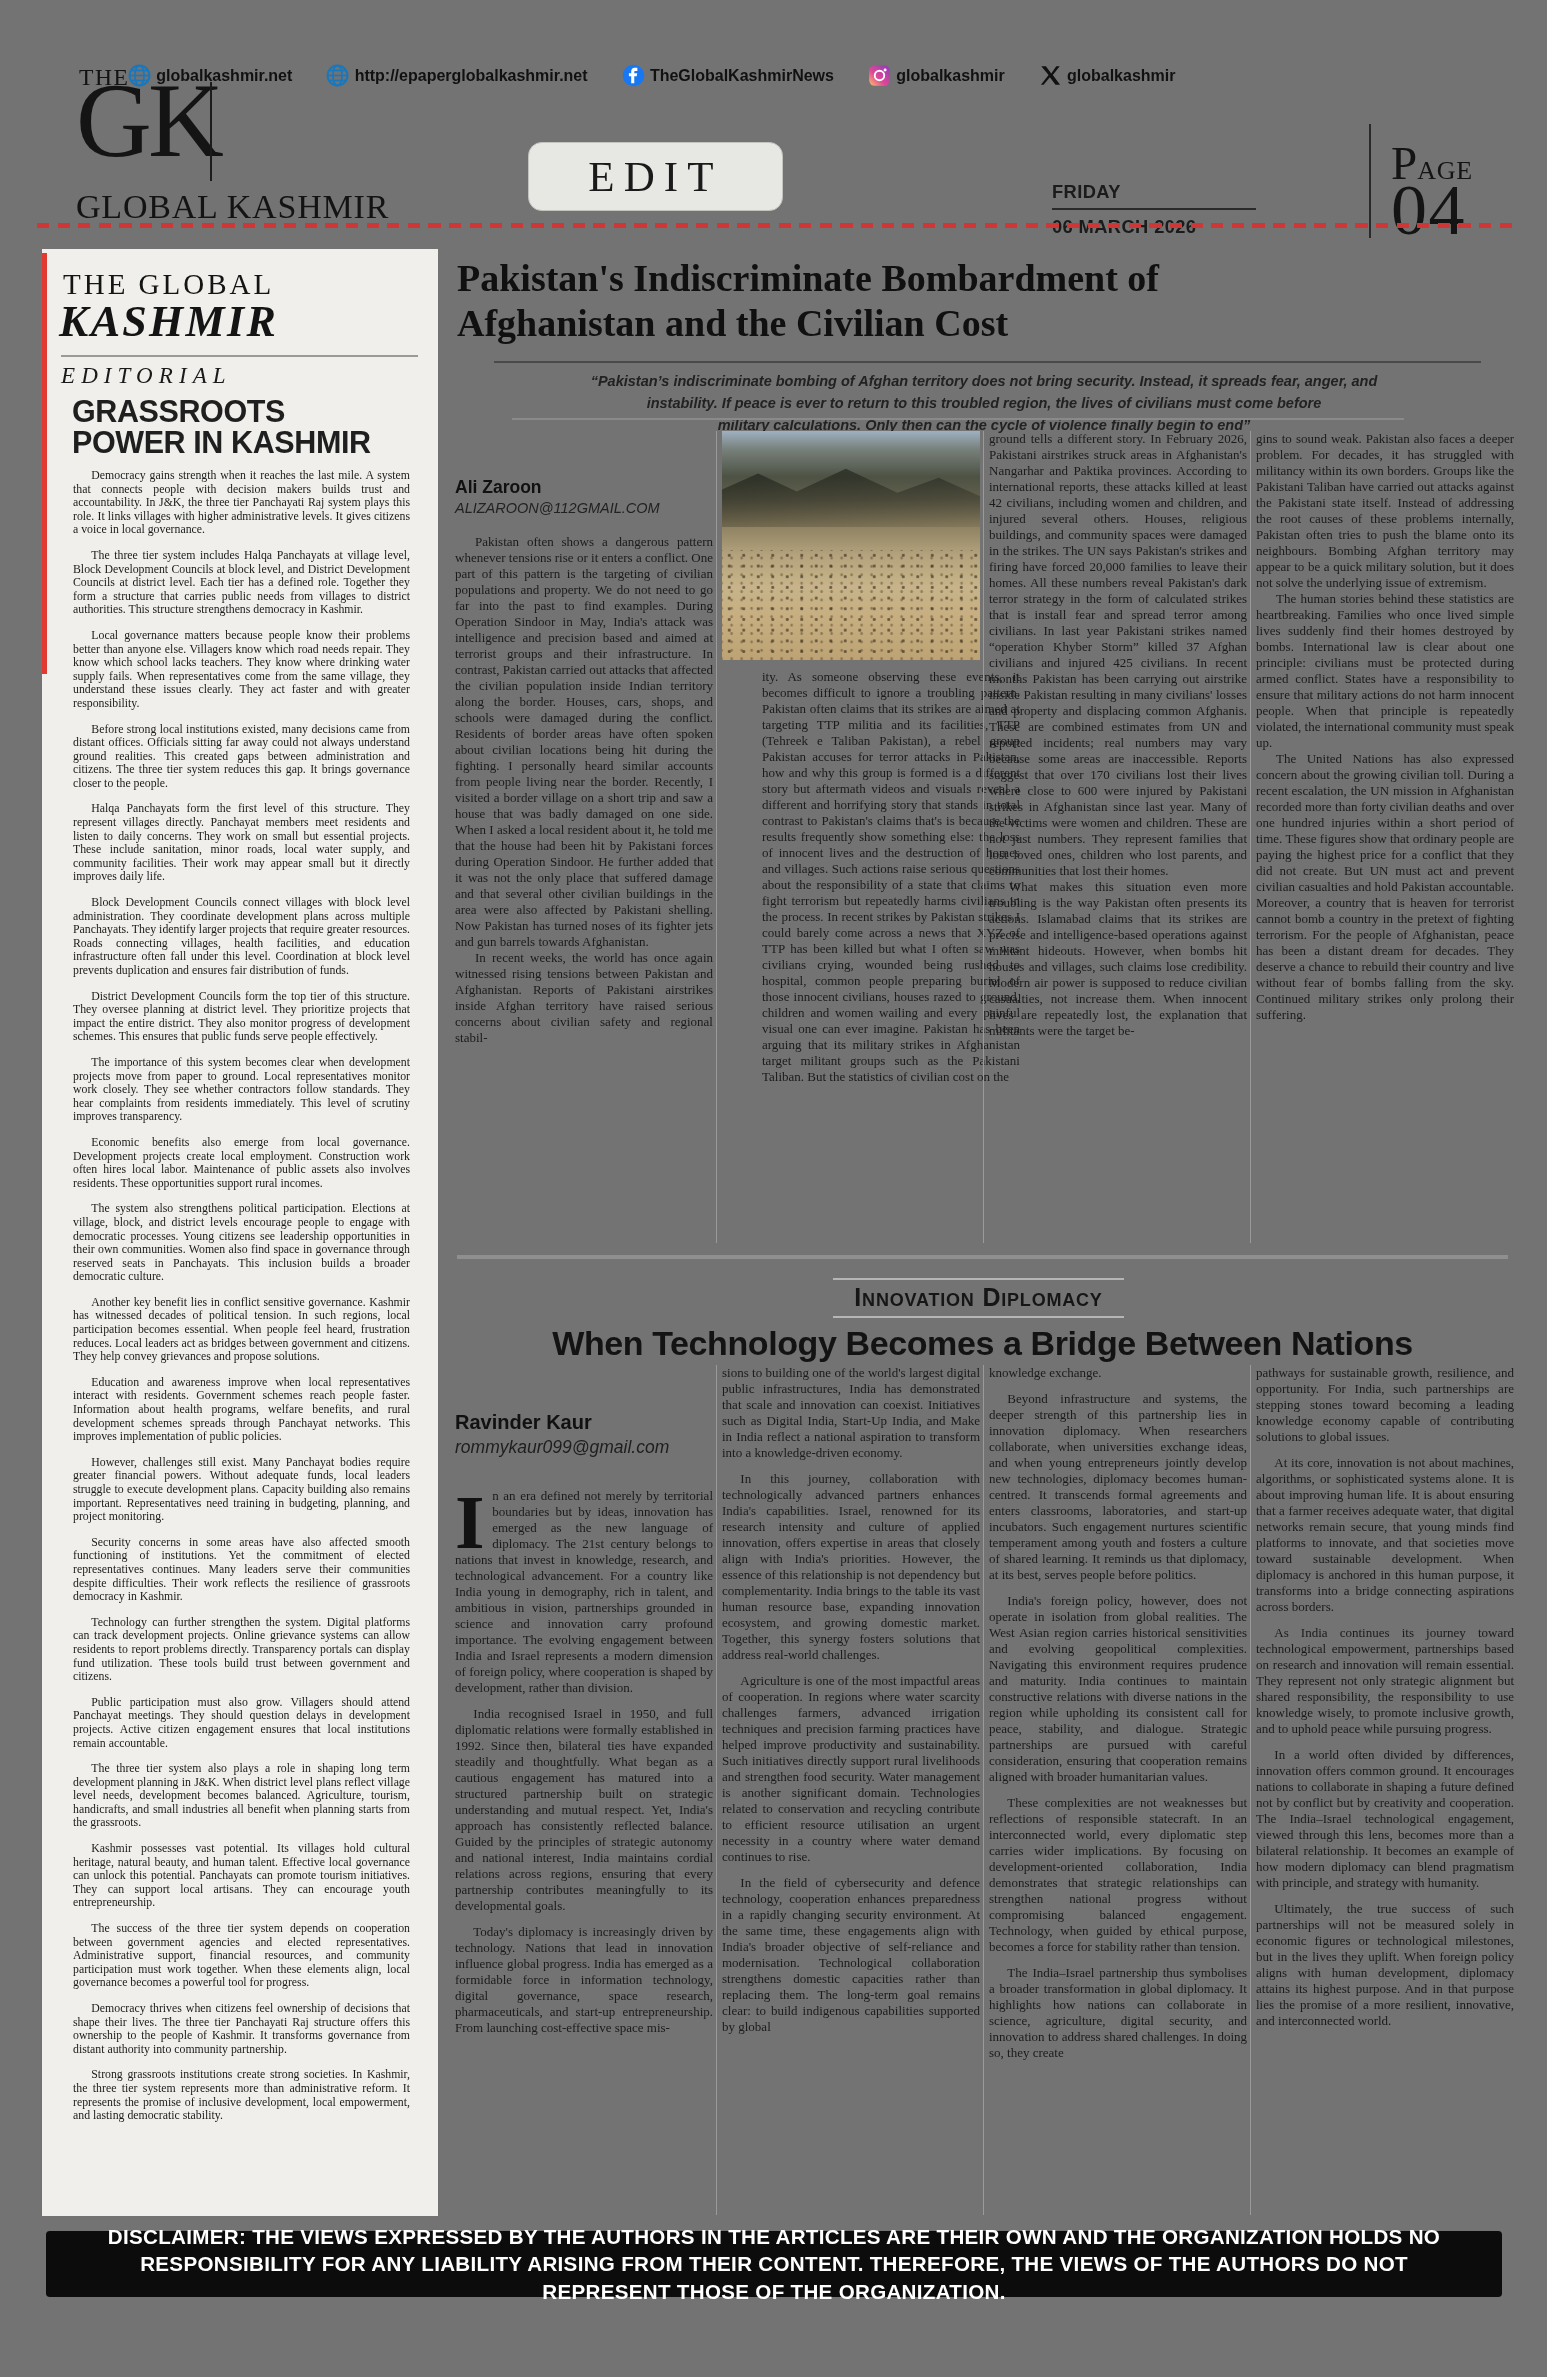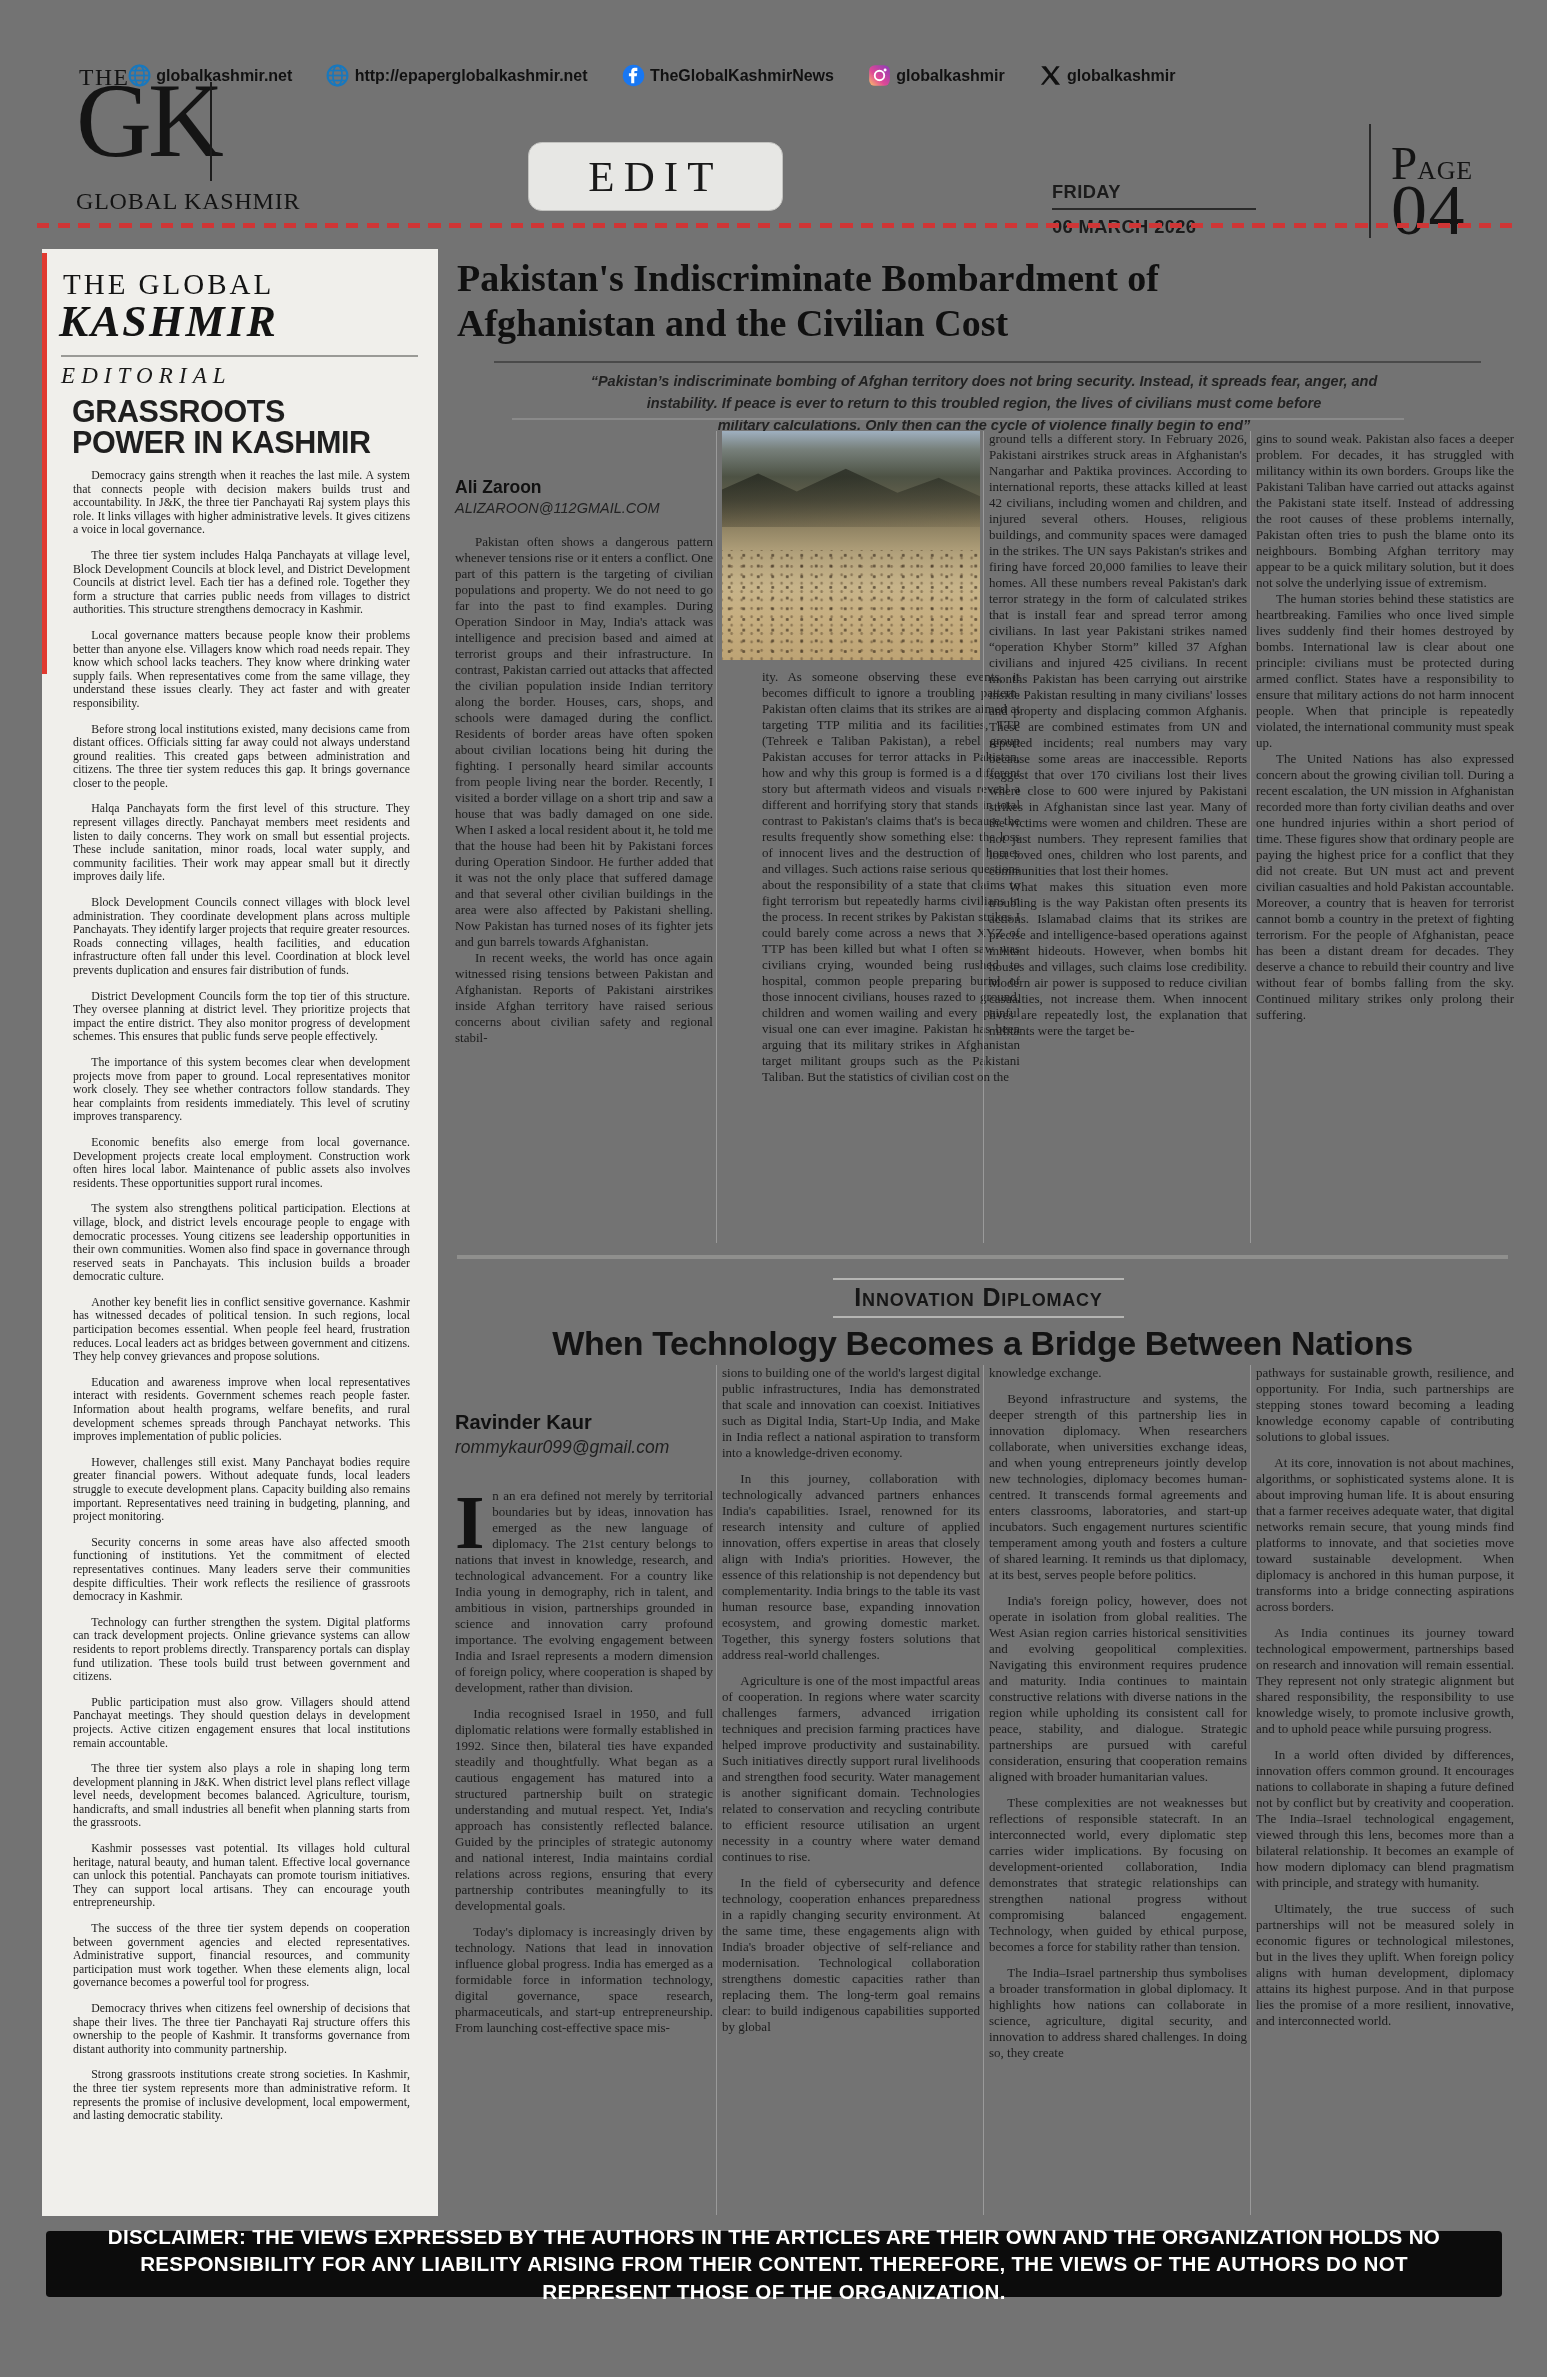--- a/index.html
+++ b/index.html
@@ -10,21 +10,21 @@
   .pre{white-space:pre-line;}
 
   
   .social-row{left:128px;top:64px;display:flex;gap:34px;}
   .social-item{display:flex;align-items:center;gap:5.3px;font-family:"Liberation Sans","DejaVu Sans",sans-serif;
                font-weight:bold;font-size:16px;color:#111;}
   .icon{width:23px;height:23px;display:inline-block;flex:none;}
   .logo-the{left:79px;top:64px;font-size:23.6px;letter-spacing:1.5px;color:#131313;}
   .logo-gk{left:76px;top:66px;font-size:105px;line-height:1.05;letter-spacing:-3.8px;color:#141414;font-weight:500;}
   .logo-rule{left:210px;top:82px;width:2.3px;height:99px;background:#1c1c1c;}
-  .logo-name{left:76px;top:188px;font-size:24px;letter-spacing:0.8px;color:#131313;}
+  .logo-name{left:76px;top:188px;font-size:34px;letter-spacing:0.8px;color:#131313;}
   .edit-box{left:528px;top:142px;width:253px;height:67px;background:#e7e7e4;border:0.8px solid #c2c2bf;
             border-radius:13.7px;display:flex;align-items:center;justify-content:center;
             font-size:43px;letter-spacing:9.1px;color:#1a1a1a;}
   .day-block{left:1052px;top:148px;width:213px;margin-top:33px;}
   .day-name{font-weight:bold;font-size:18.3px;letter-spacing:0.4px;}
   .day-rule{width:204px;height:1.5px;background:#2a2a2a;margin:5.3px 0 6.1px;}
   .day-date{font-weight:bold;font-size:18.3px;letter-spacing:0.4px;}
   .page-rule{left:1369px;top:124px;width:1.5px;height:114px;background:#2a2a2a;}
   .page-word{left:1391px;top:136px;color:#141414;}
   .page-word .big-p{font-size:47px;}

